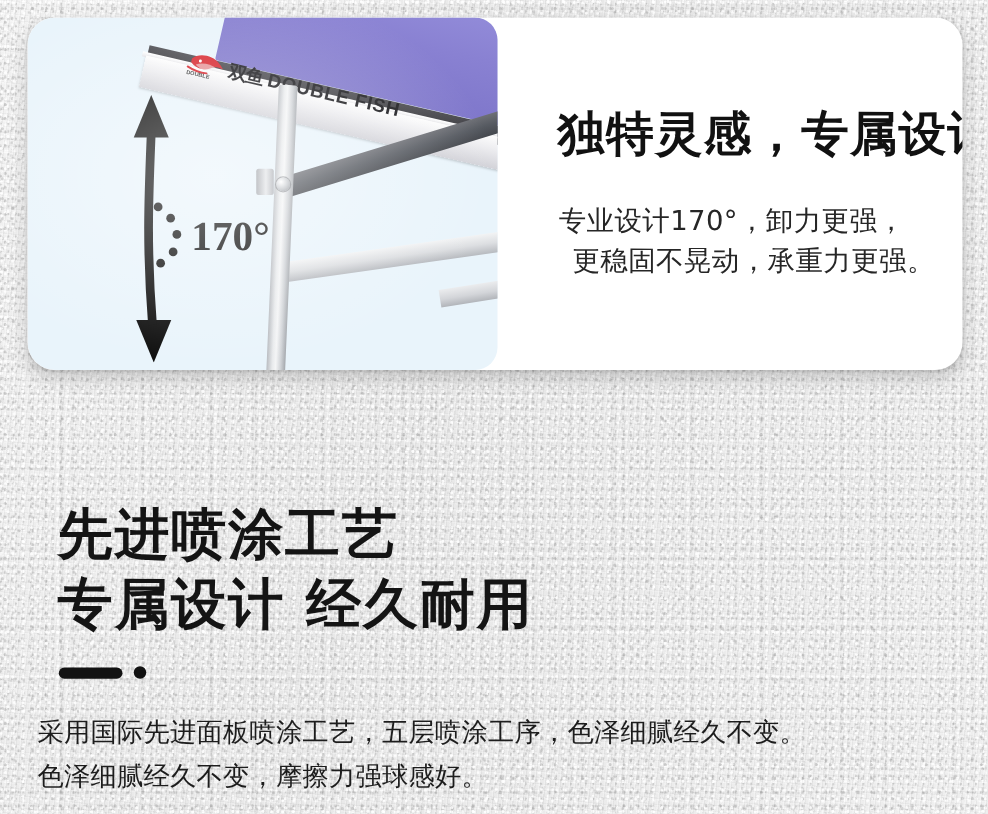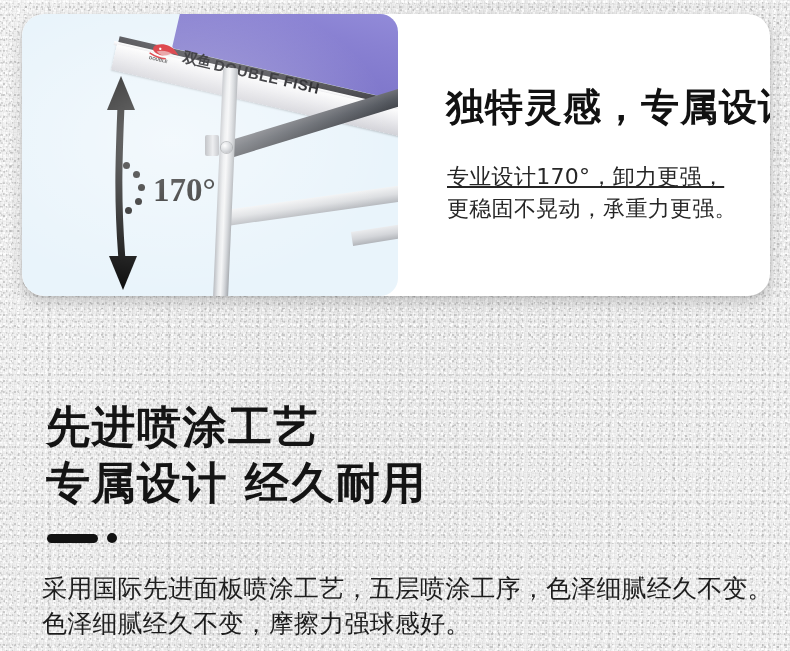--- a/index.html
+++ b/index.html
@@ -241,22 +241,22 @@
   .card-subline {
     position: absolute;
     left: 5px;
     font-family: "DejaVu Sans", sans-serif;
     font-size: 22px;
     font-weight: 400;
     color: #262626;
     letter-spacing: .3px;
     white-space: nowrap;
   }
-  #card-sub-1 { top: 148px; text-decoration: underline; }
-  #card-sub-2 { top: 180px; }
+  #card-sub-1 { top: 148px; }
+  #card-sub-2 { top: 180px; margin-left: 11px; }
 
   
   #lower-section {
     position: absolute;
     left: 0;
     top: 330px;
     width: 672px;
     height: 321px;
   }
   .big-headline {
@@ -286,23 +286,23 @@
     border-radius: 5px;
   }
   #divider-dot {
     width: 10px; height: 10px;
     background: #121212;
     border-radius: 50%;
   }
 
   .body-line {
     position: absolute;
-    left: 42px;
-    font-family: "DejaVu Sans", sans-serif;
-    font-size: 25px;
+    left: 30px;
+    font-family: "DejaVu Sans", sans-serif;
+    font-size: 21px;
     font-weight: 400;
     color: #1d1d1d;
     letter-spacing: .2px;
     white-space: nowrap;
   }
   #body-line-1 { top: 242px; }
   #body-line-2 { top: 277px; }
 </style>
 </head>
 <body>

